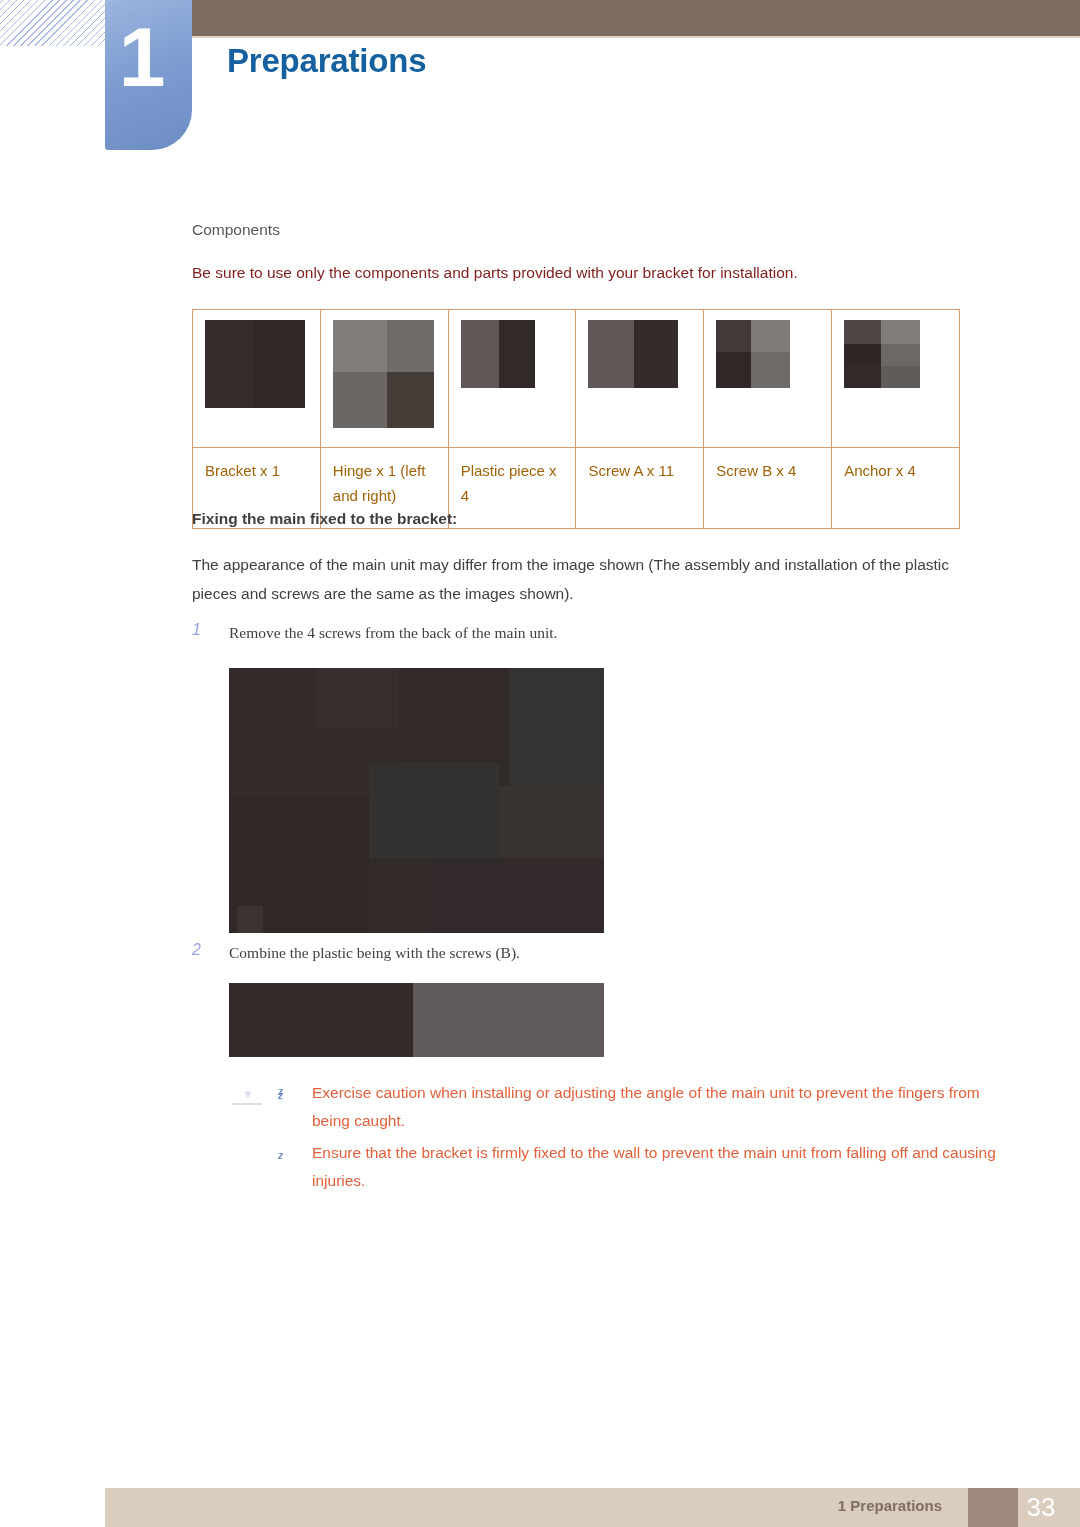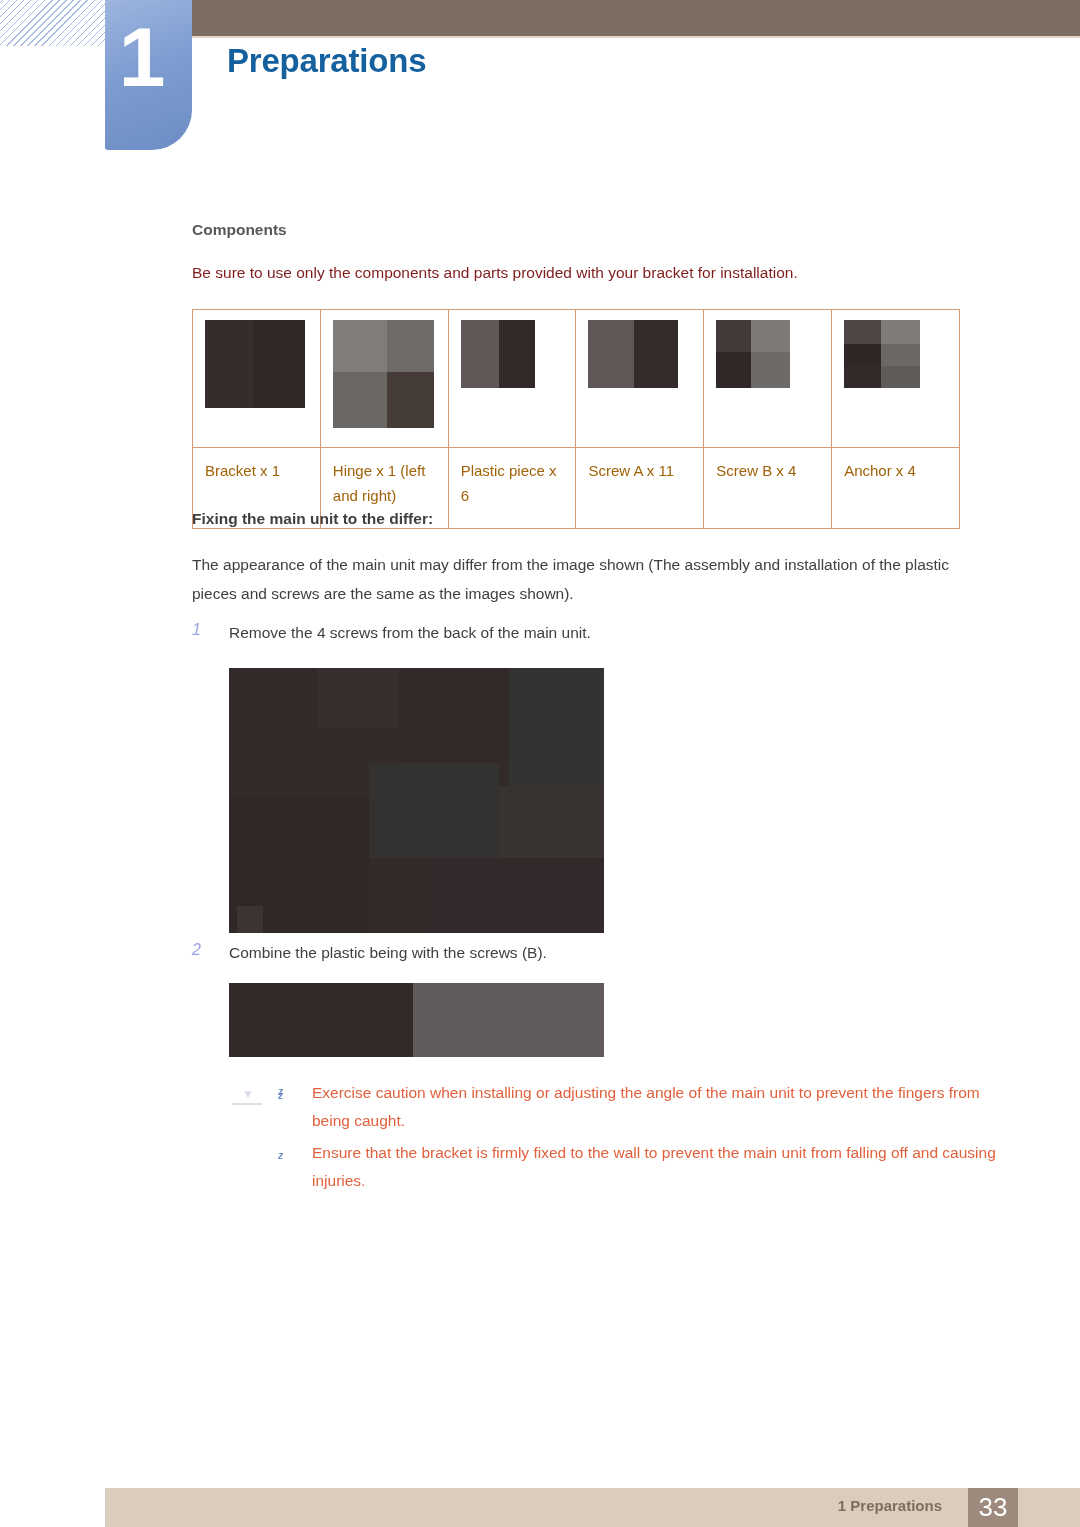--- a/index.html
+++ b/index.html
@@ -85,21 +85,21 @@
     color: #15609f;
     letter-spacing: -0.2px;
   }
 
   .section-heading {
     position: absolute;
     left: 192px;
     top: 221px;
     font-size: 15.5px;
     color: #58585a;
-    font-weight: bold;
+    font-weight: normal;
   }
 
   .intro-paragraph {
     position: absolute;
     left: 192px;
     top: 259px;
     width: 800px;
     font-size: 15.5px;
     color: #7f1d1d;
     line-height: 28px;
@@ -176,20 +176,21 @@
     font-style: italic;
     color: #9aa3de;
   }
   .step-text {
     position: absolute;
     left: 37px;
     top: 0;
     font-size: 15.5px;
     color: #3f3f41;
     line-height: 24px;
+    font-family: Liberation Serif, serif;
   }
   #step-1 { top: 621px; }
   #step-2 { top: 941px; }
 
   
   .figure {
     position: absolute;
     overflow: hidden;
     background: #332b29;
   }
@@ -287,20 +288,21 @@
   }
   .footer-page-num {
     position: absolute;
     left: 968px;
     top: 1492px;
     width: 50px;
     text-align: center;
     font-size: 26px;
     color: #ffffff;
     font-weight: normal;
+    padding-left: 48px;
   }
 </style>
 </head>
 <body>
 
 <div class="corner-hatch"></div>
 <div class="top-brown-bar"></div>
 <div class="top-brown-underline"></div>
 
 <div class="chapter-tab">
@@ -355,29 +357,29 @@
         <i style="left:0;top:24px;width:37px;height:22px;background:#2f2725;"></i>
         <i style="left:37px;top:24px;width:39px;height:22px;background:#6b6865;"></i>
         <i style="left:0;top:46px;width:37px;height:22px;background:#322a28;"></i>
         <i style="left:37px;top:46px;width:39px;height:22px;background:#5f5c59;"></i>
       </span>
     </td>
   </tr>
   <tr class="label-row">
     <td>Bracket x 1</td>
     <td>Hinge x 1 (left and right)</td>
-    <td>Plastic piece x 6</td>
+    <td>Plastic piece x 4</td>
     <td>Screw A x 11</td>
     <td>Screw B x 4</td>
     <td>Anchor x 4</td>
   </tr>
 </tbody>
   </table>
 
-<div class="subsection-heading">Fixing the main unit to the differ:</div>
+<div class="subsection-heading">Fixing the main fixed to the bracket:</div>
 <div class="note-paragraph">The appearance of the main unit may differ from the image shown (The assembly and installation of the plastic pieces and screws are the same as the images shown).</div>
 
 <div class="step" id="step-1">
   <span class="step-num">1</span>
   <span class="step-text">Remove the 4 screws from the back of the main unit.</span>
 </div>
 
 <div class="figure" id="figure-1">
   <i style="left:0;top:0;width:88px;height:130px;background:#332b29;"></i>
   <i style="left:88px;top:0;width:82px;height:60px;background:#372f2d;"></i>

